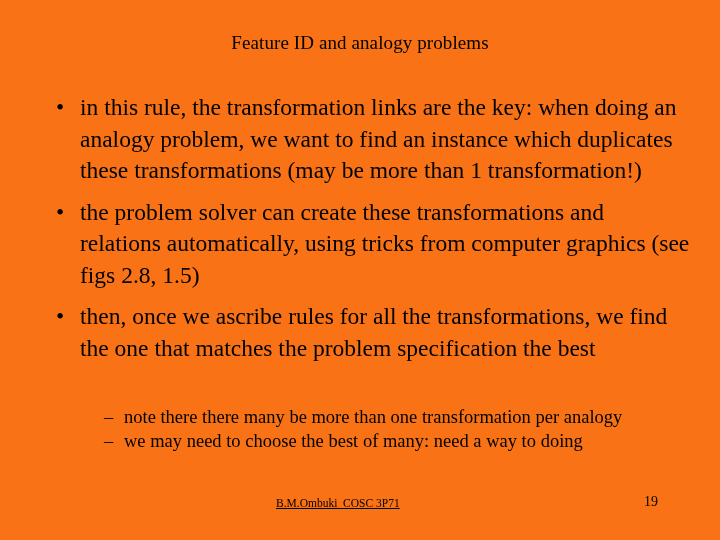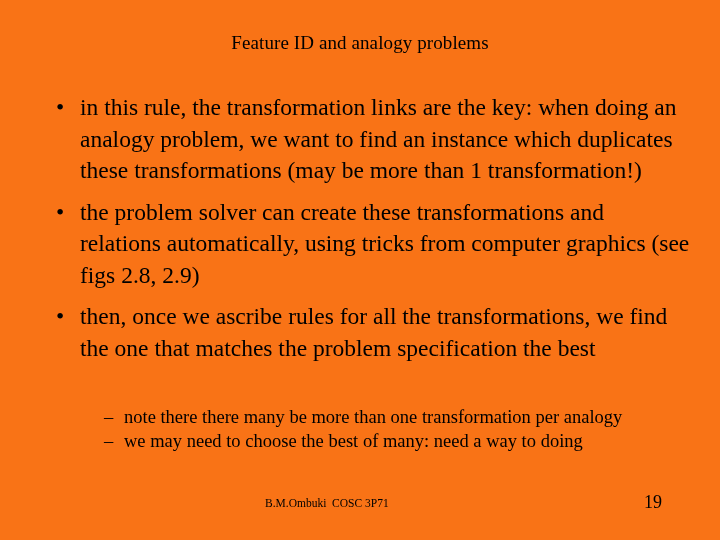--- a/index.html
+++ b/index.html
@@ -89,54 +89,55 @@
     line-height: 24px;
   }
 
   .sub-item .stext {
     display: block;
   }
 
   
   .footer-credit {
     position: absolute;
-    left: 265px;
+    left: 276px;
     top: 496px;
     font-size: 11.5px;
     line-height: 14px;
     color: #000000;
     white-space: pre;
+    text-decoration: underline;
   }
 
   .footer-pagenum {
     position: absolute;
     left: 644px;
     top: 495px;
-    font-size: 18px;
+    font-size: 14px;
     line-height: 14px;
     color: #000000;
   }
 </style>
 </head>
 <body>
 
 <div class="slide">
 
   <div class="slide-title">Feature ID and analogy problems</div>
 
   <div class="body-list">
 
     <div class="bullet-item">
       <span class="marker">•</span>
       <span class="btext">in this rule, the transformation links are the key: when doing an analogy problem, we want to find an instance which duplicates these transformations (may be more than 1 transformation!)</span>
     </div>
 
     <div class="bullet-item">
       <span class="marker">•</span>
-      <span class="btext">the problem solver can create these transformations and relations automatically, using tricks from computer graphics (see figs 2.8, 2.9)</span>
+      <span class="btext">the problem solver can create these transformations and relations automatically, using tricks from computer graphics (see figs 2.8, 1.5)</span>
     </div>
 
     <div class="bullet-item">
       <span class="marker">•</span>
       <span class="btext">then, once we ascribe rules for all the transformations, we find the one that matches the problem specification the best</span>
     </div>
 
   </div>
 
   <div class="sub-list">

